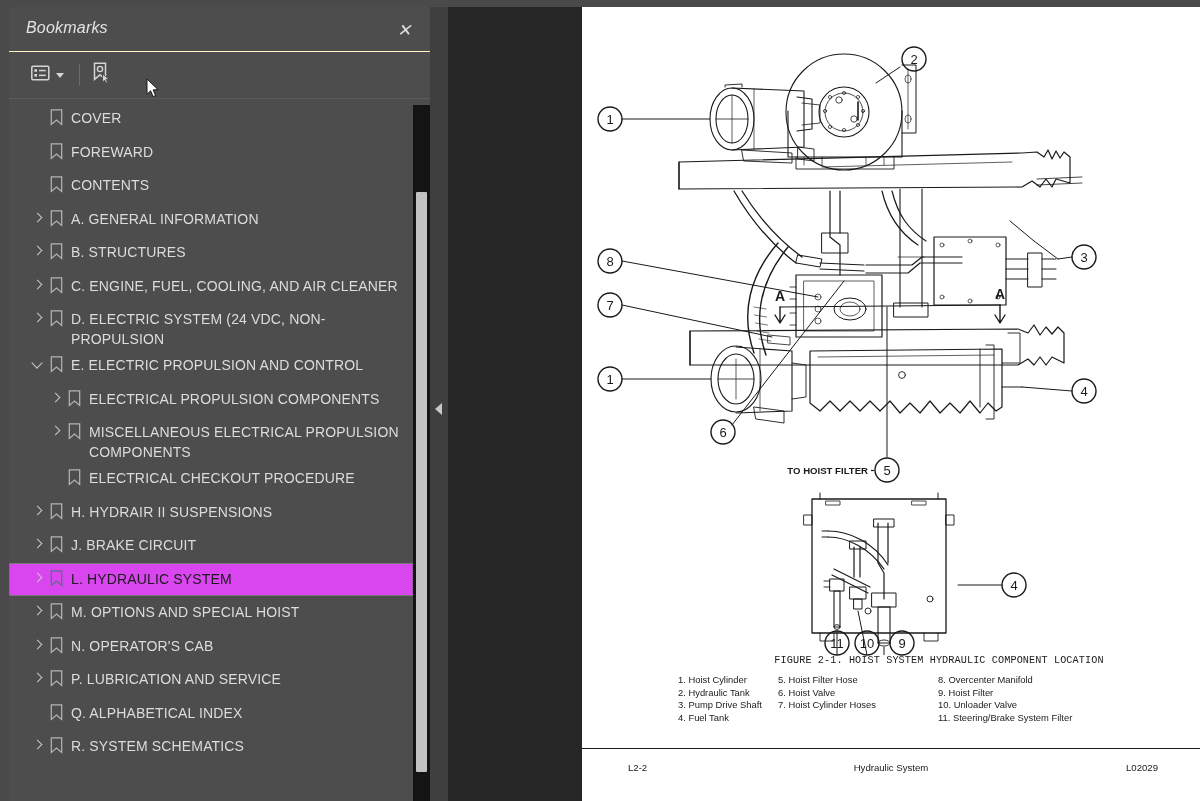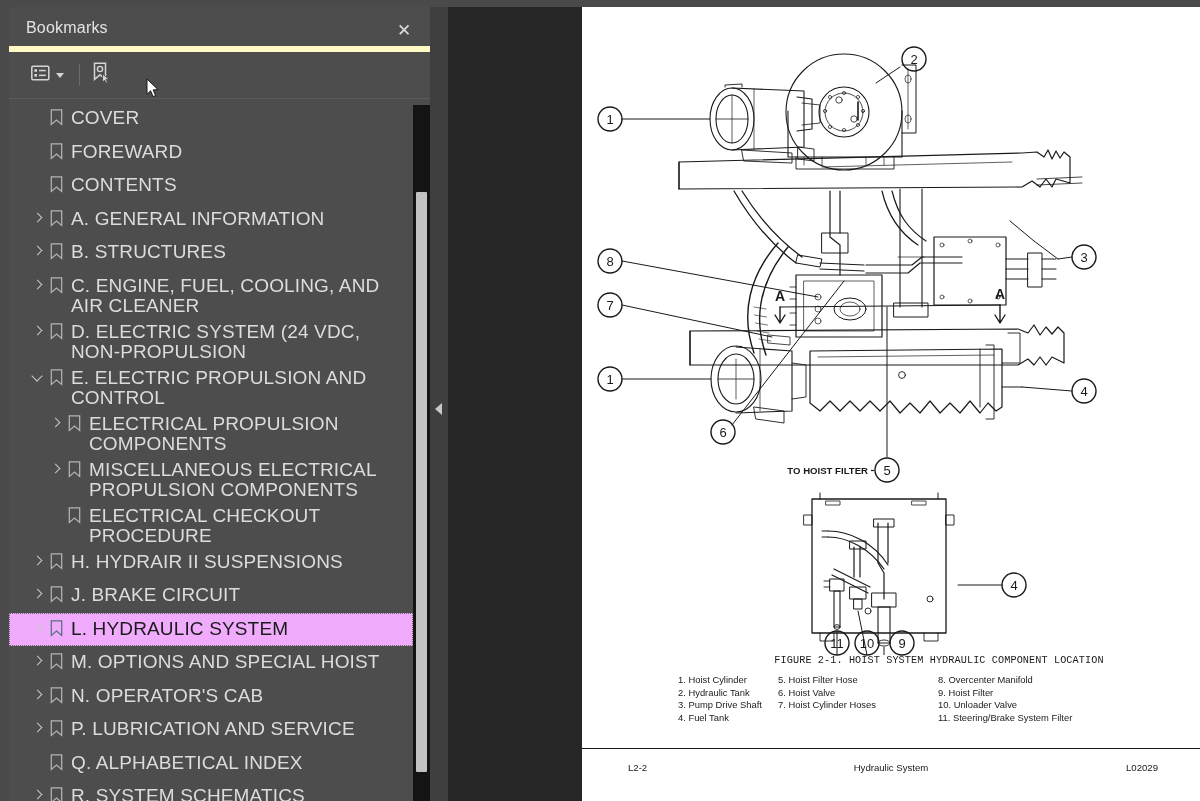--- a/index.html
+++ b/index.html
@@ -32,21 +32,22 @@
   
   .panel {
     position: absolute; left: 9px; top: 7px;
     width: 421px; height: 794px;
     background: #4d4d4d;
     overflow: hidden;
   }
   .panel-header {
     position: relative;
     height: 45px;
-    border-bottom: 6px solid #fef9c3;
+    border-bottom: 1px solid #fef9c3;
+    font-style: italic;
   }
   .panel-title {
     position: absolute; left: 17px; top: 12px;
     font-size: 16px; color: #e3e3e3;
     letter-spacing: .2px;
   }
   .panel-close {
     position: absolute; right: 14px; top: 11px;
     width: 24px; height: 24px;
     display: flex; align-items: center; justify-content: center;
@@ -93,21 +94,21 @@
   }
   .row {
     position: relative;
     display: flex;
     align-items: flex-start;
     min-height: 33.5px;
     padding-top: 6px;
     cursor: pointer;
   }
   .row.selected {
-    background: #f0abfc;
+    background: #d946ef;
     outline: 1px dotted #6b6b6b;
     outline-offset: -1px;
     text-align: right;
   }
   .row.selected .row-label { color: #1b1b1b; }
   .chev {
     width: 13px; height: 14px;
     margin-top: 3px;
     flex: 0 0 13px;
     position: relative;
@@ -128,21 +129,21 @@
     border-right: 1.6px solid #c9c9c9;
     transform: rotate(45deg);
   }
   .bm-ico {
     flex: 0 0 13px;
     width: 13px; height: 17px;
     margin-top: 1px;
     margin-right: 8px;
   }
   .row-label {
-    font-size: 19px;
+    font-size: 14px;
     color: #dcdcdc;
     line-height: 20px;
     letter-spacing: .15px;
     padding-right: 10px;
   }
   
   .lvl0 { padding-left: 23px; }
   .lvl0 .chev { margin-right: 5px; }
   .lvl0.nochev { padding-left: 41px; }
   .lvl1 { padding-left: 41px; }

